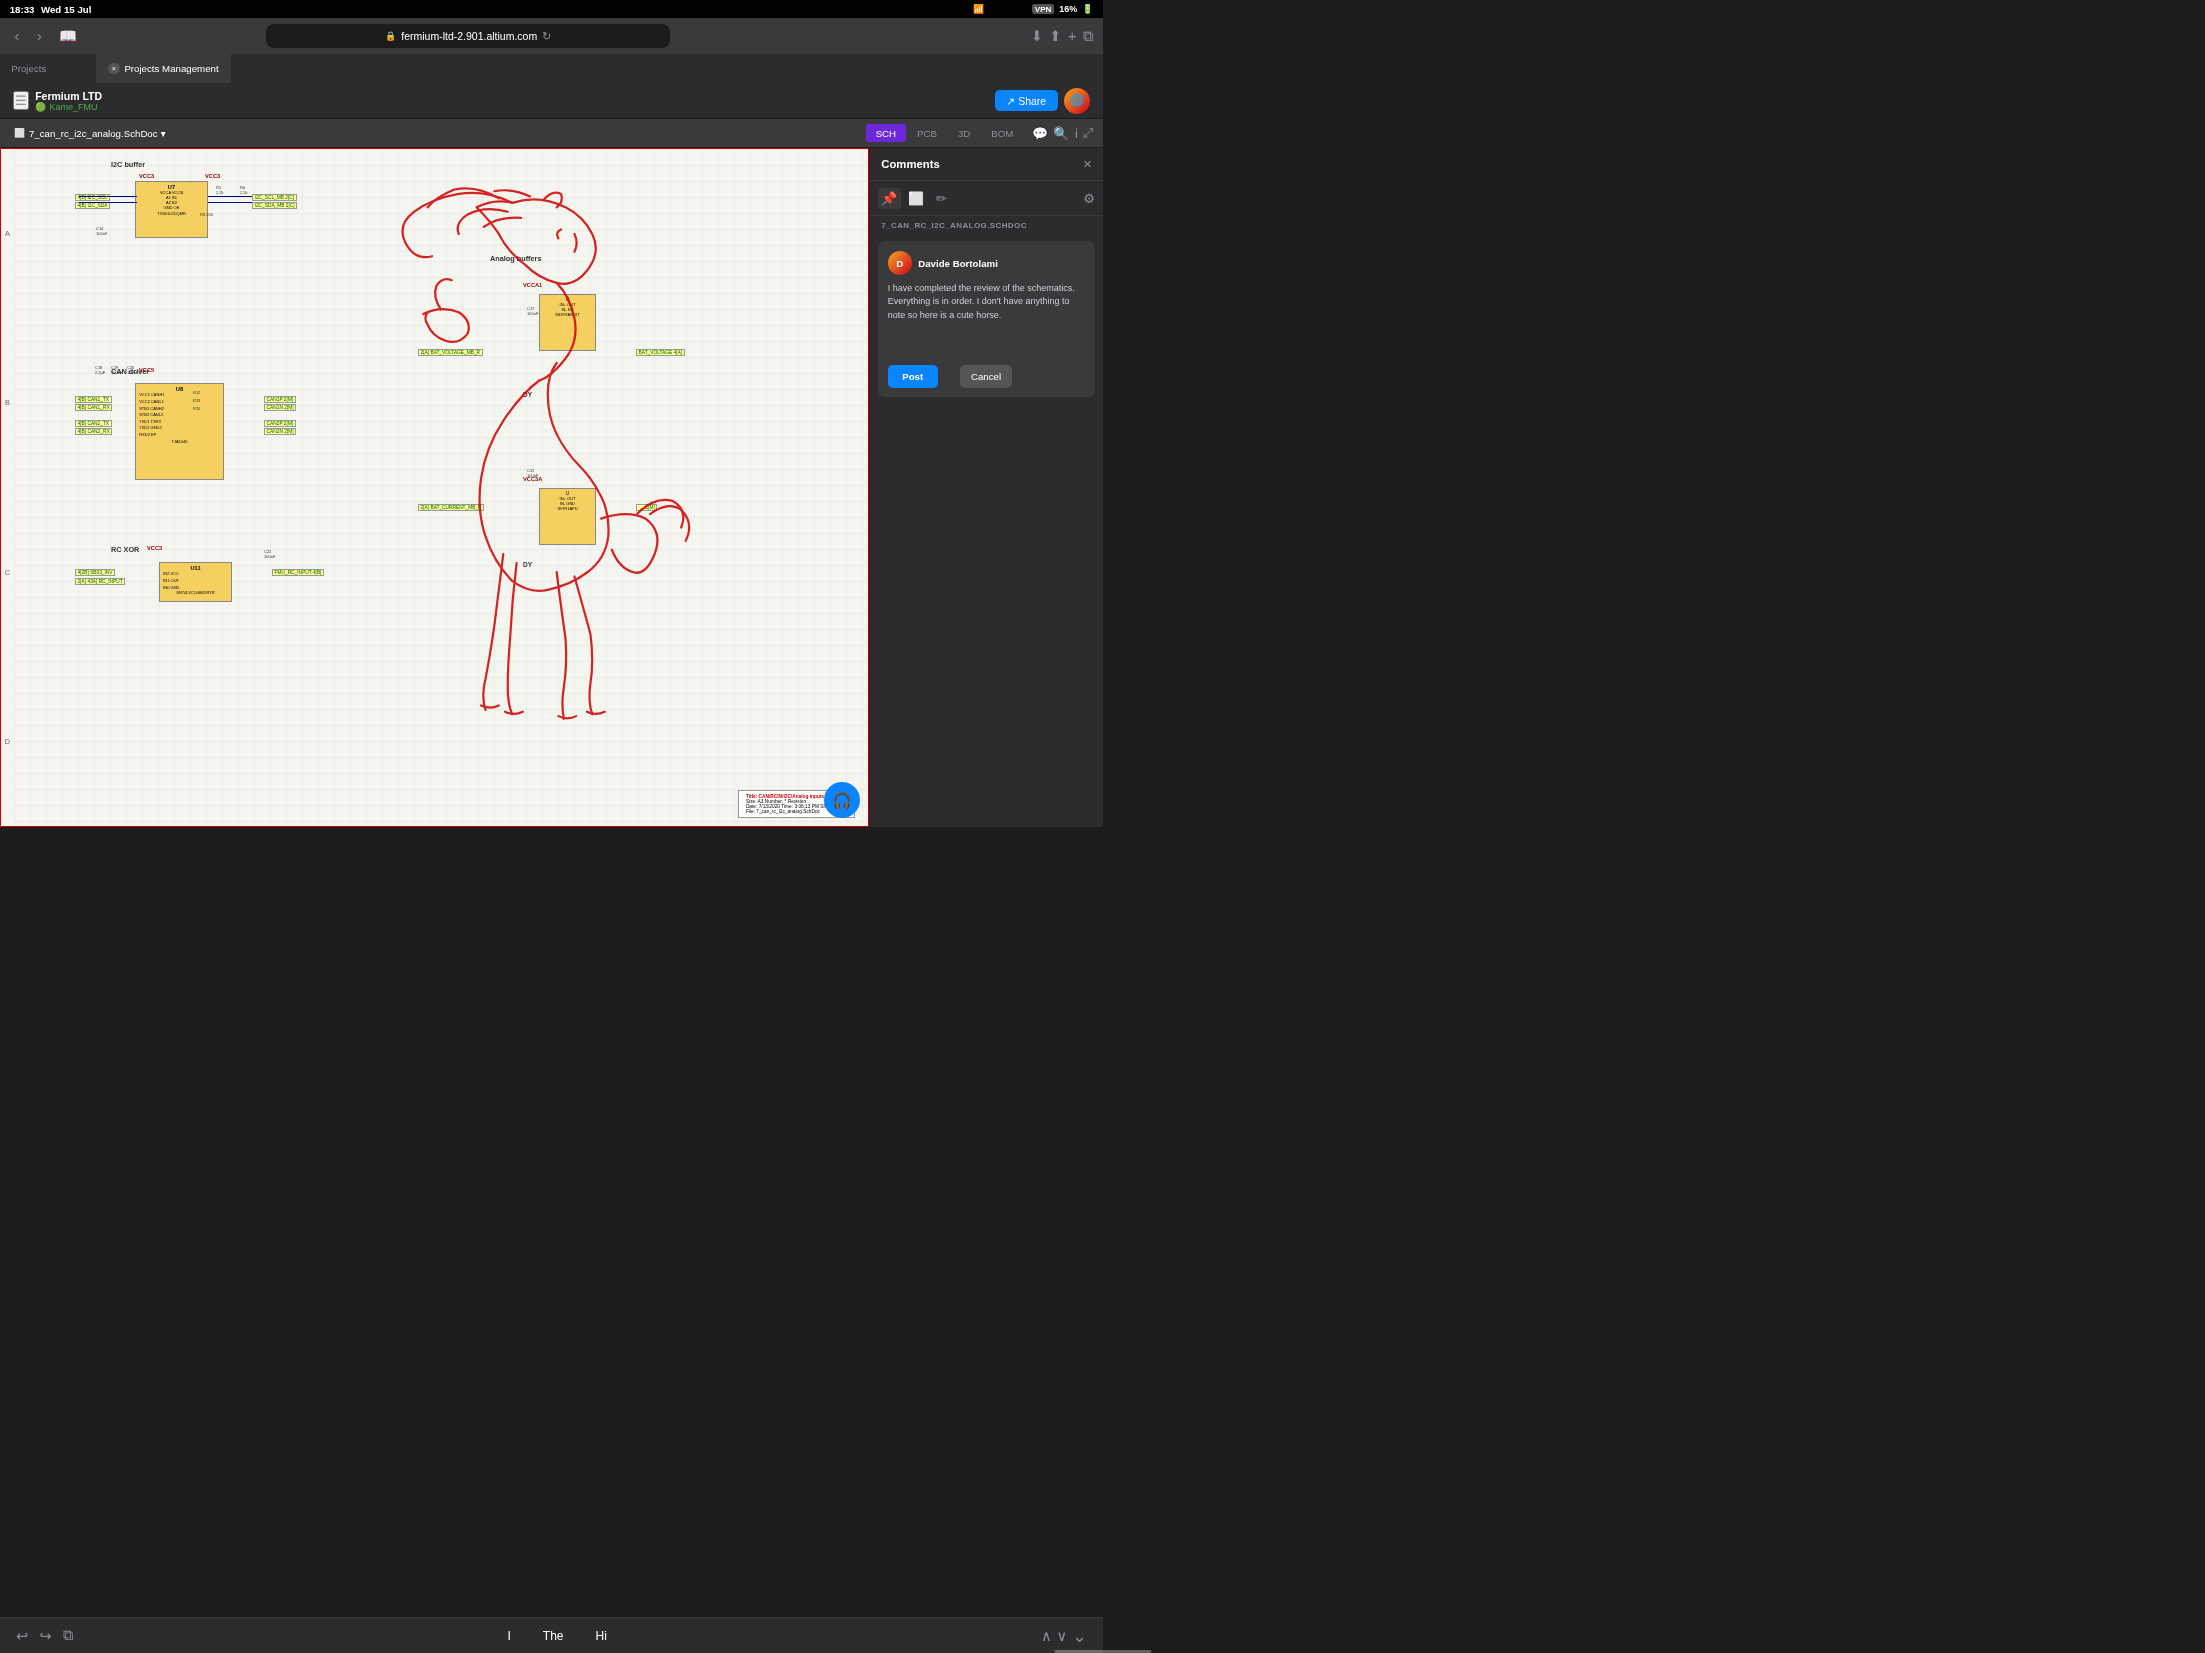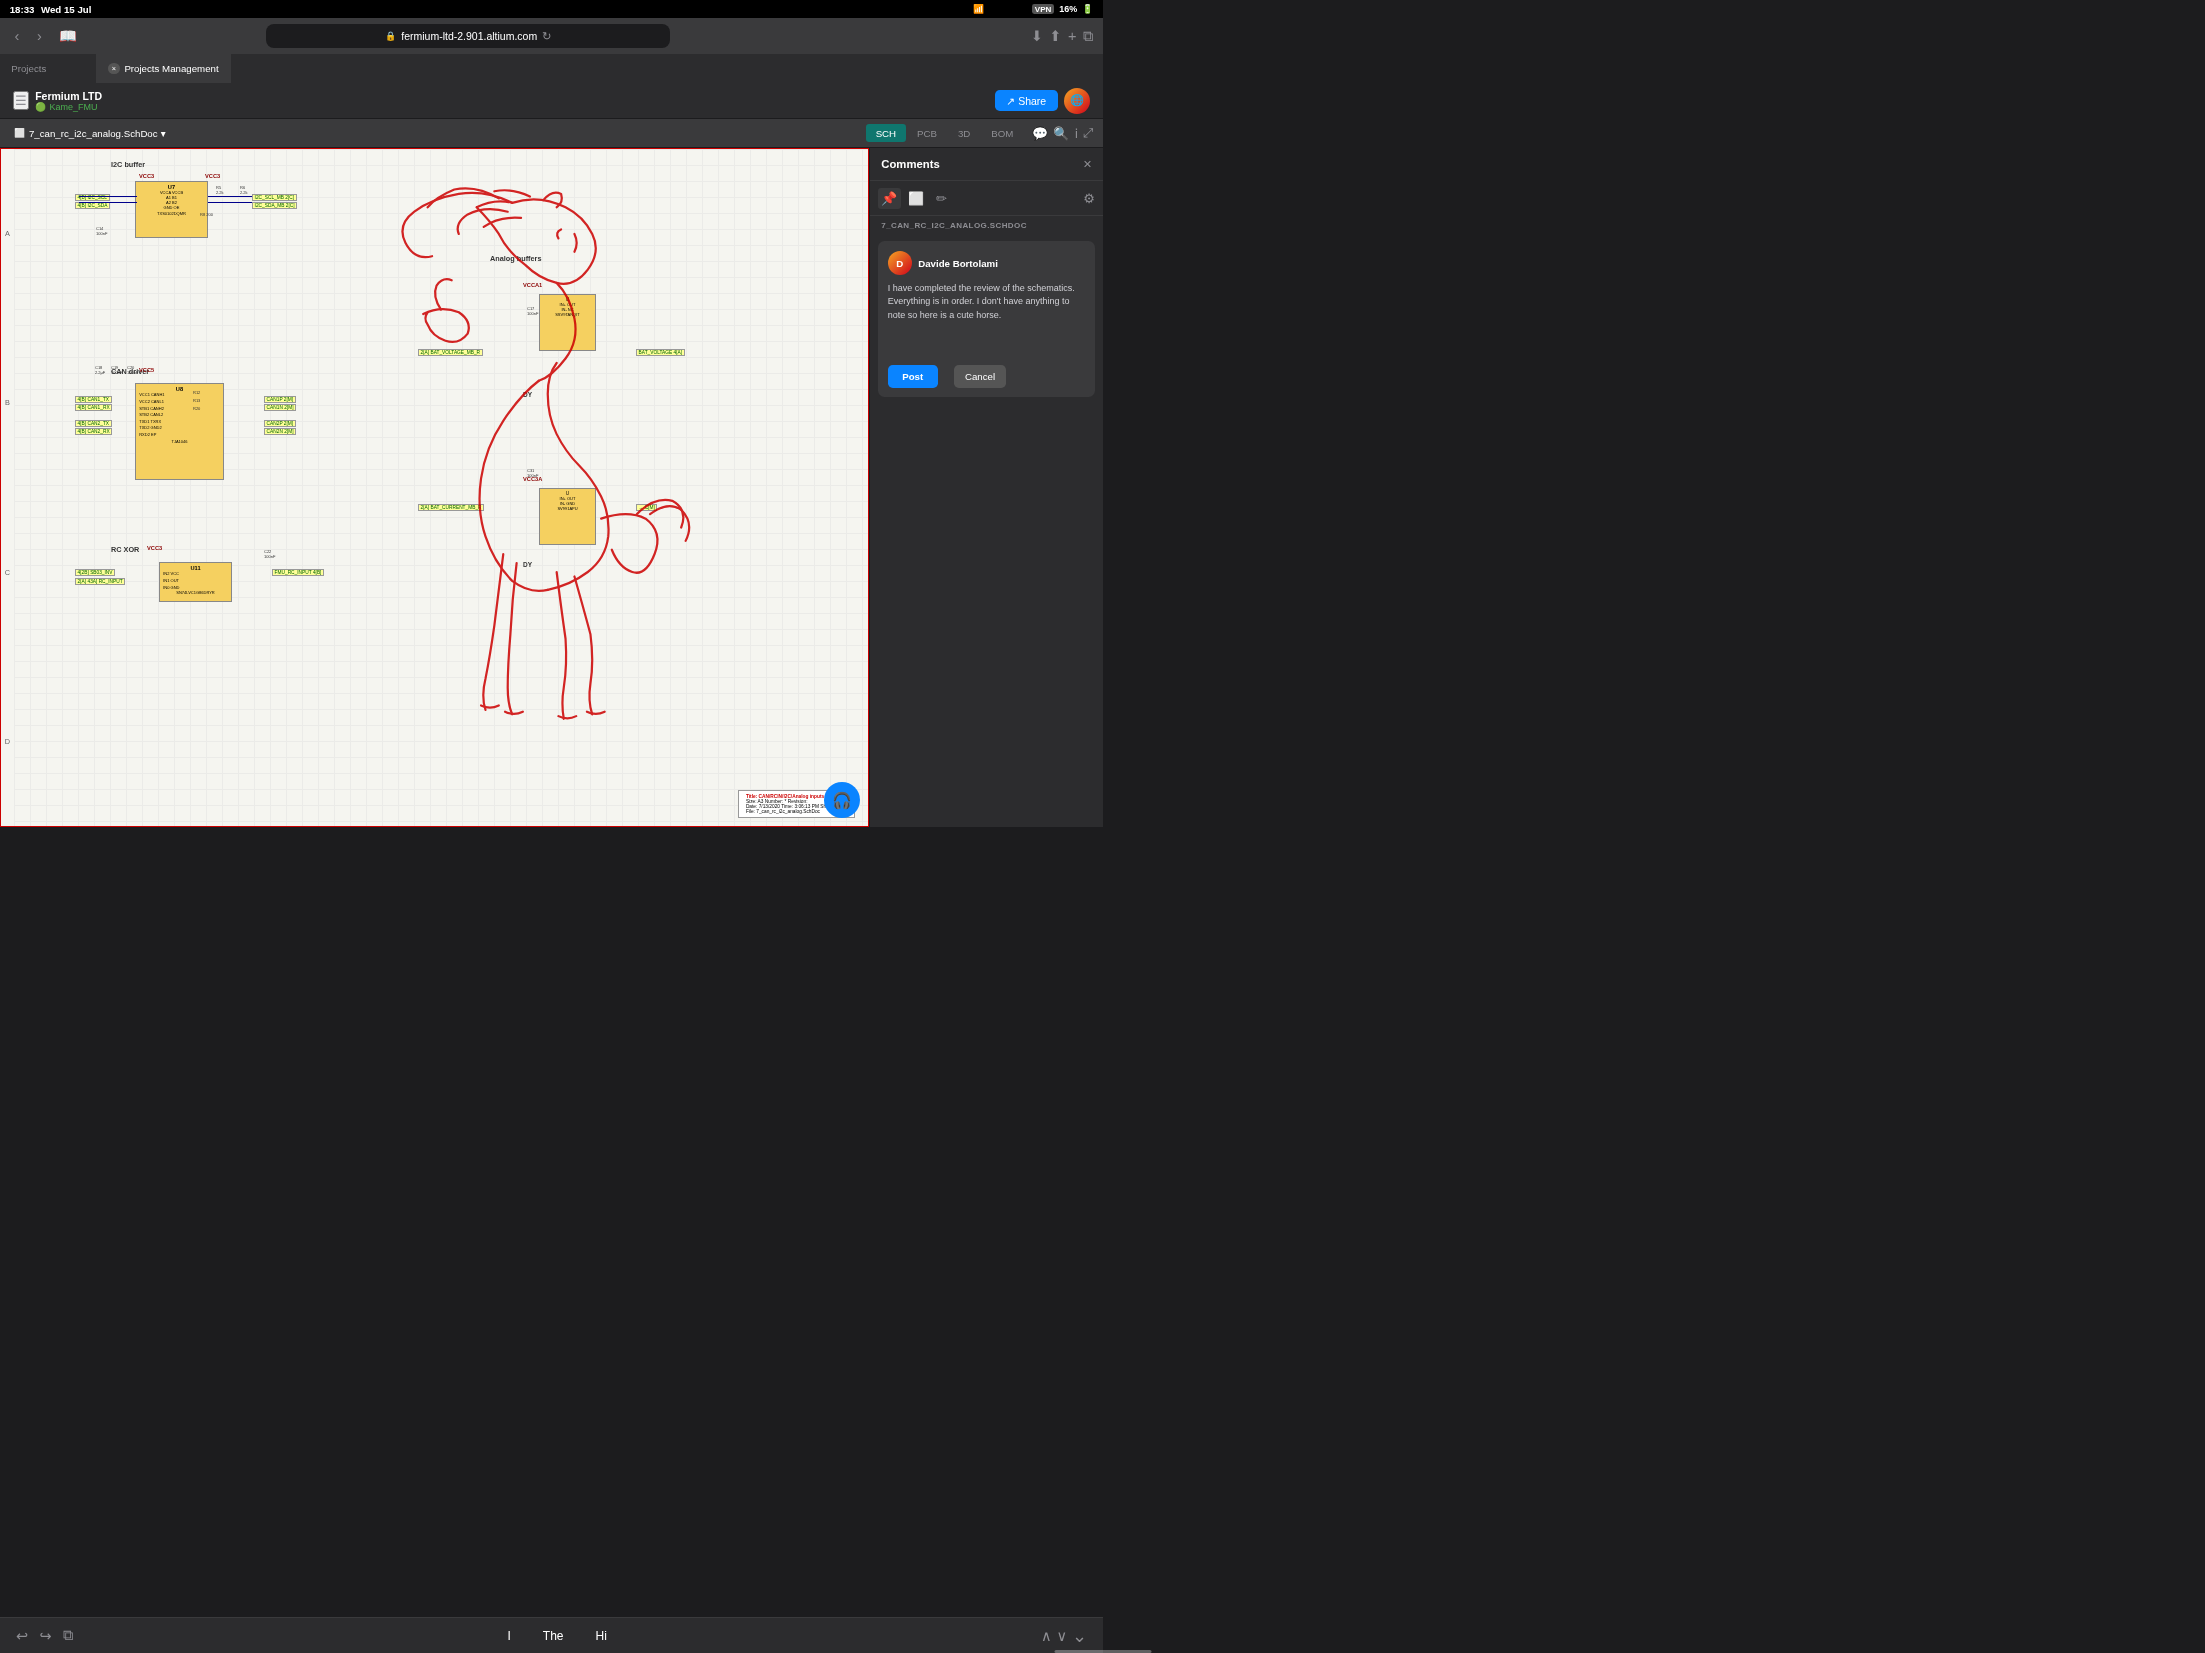--- a/index.html
+++ b/index.html
@@ -144,21 +144,21 @@
     .doc-name-btn {
       background: none; border: none; color: #fff; font-size: 9.7px; cursor: pointer;
       display: flex; align-items: center; gap: 3.2px; padding: 3.2px 4.8px;
     }
     .doc-icon { font-size: 9px; }
     .view-tabs { display: flex; margin-left: auto; gap: 1.6px; }
     .view-tab {
       background: none; border: none; color: #8e8e93; font-size: 9.7px; cursor: pointer;
       padding: 3.2px 9.7px; border-radius: 3.2px;
     }
-    .view-tab.active { background: #0f766e; color: #fff; }
+    .view-tab.active { background: #6d28d9; color: #fff; }
     .doc-toolbar-right { display: flex; gap: 4.8px; margin-left: 6.5px; color: #8e8e93; font-size: 13px; }
     .icon-btn { background: none; border: none; color: #8e8e93; font-size: 13px; cursor: pointer; }
 
     
     .main-area {
       display: flex;
       height: calc(827px - 18px - 36px - 29px - 29px - 36px);
     }
 
     
@@ -281,21 +281,21 @@
     }
     .comment-username { color: #fff; font-size: 9.7px; font-weight: 600; }
     .comment-body {
       font-size: 9px;
       color: #d1d1d6;
       line-height: 1.5;
       margin-bottom: 9.7px;
     }
     .comment-actions {
       display: flex;
-      gap: 16px;
+      gap: 22px;
       margin-top: 43px;
     }
     .btn-post {
       background: #0a84ff;
       color: #fff;
       border: none;
       border-radius: 4.8px;
       padding: 5.7px 14.5px;
       font-size: 9.7px;
       cursor: pointer;

